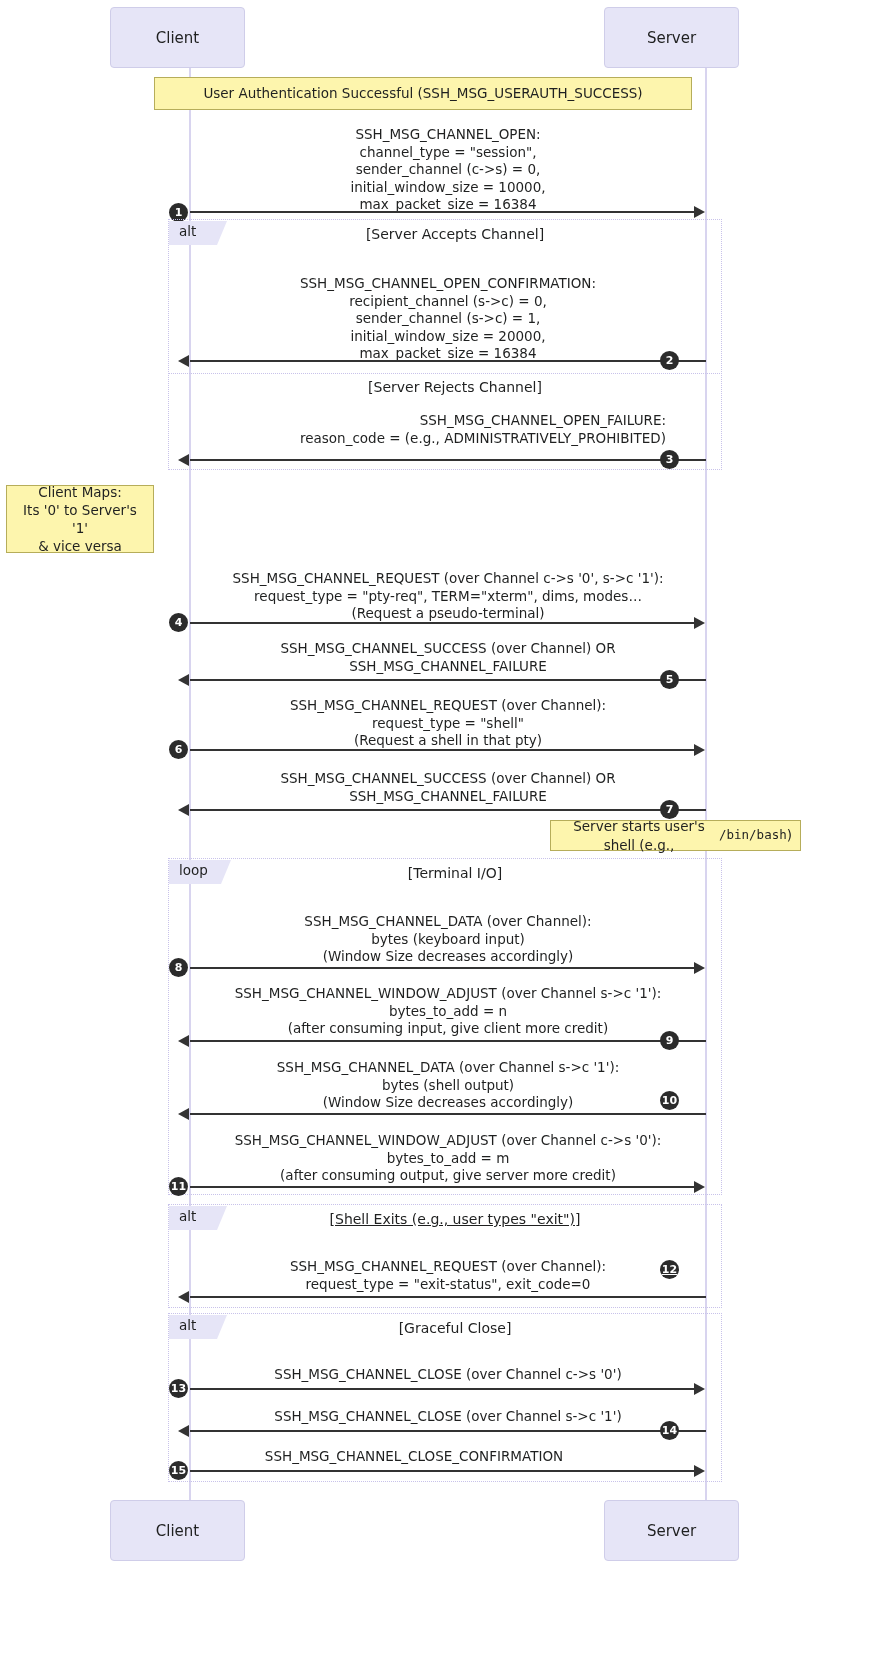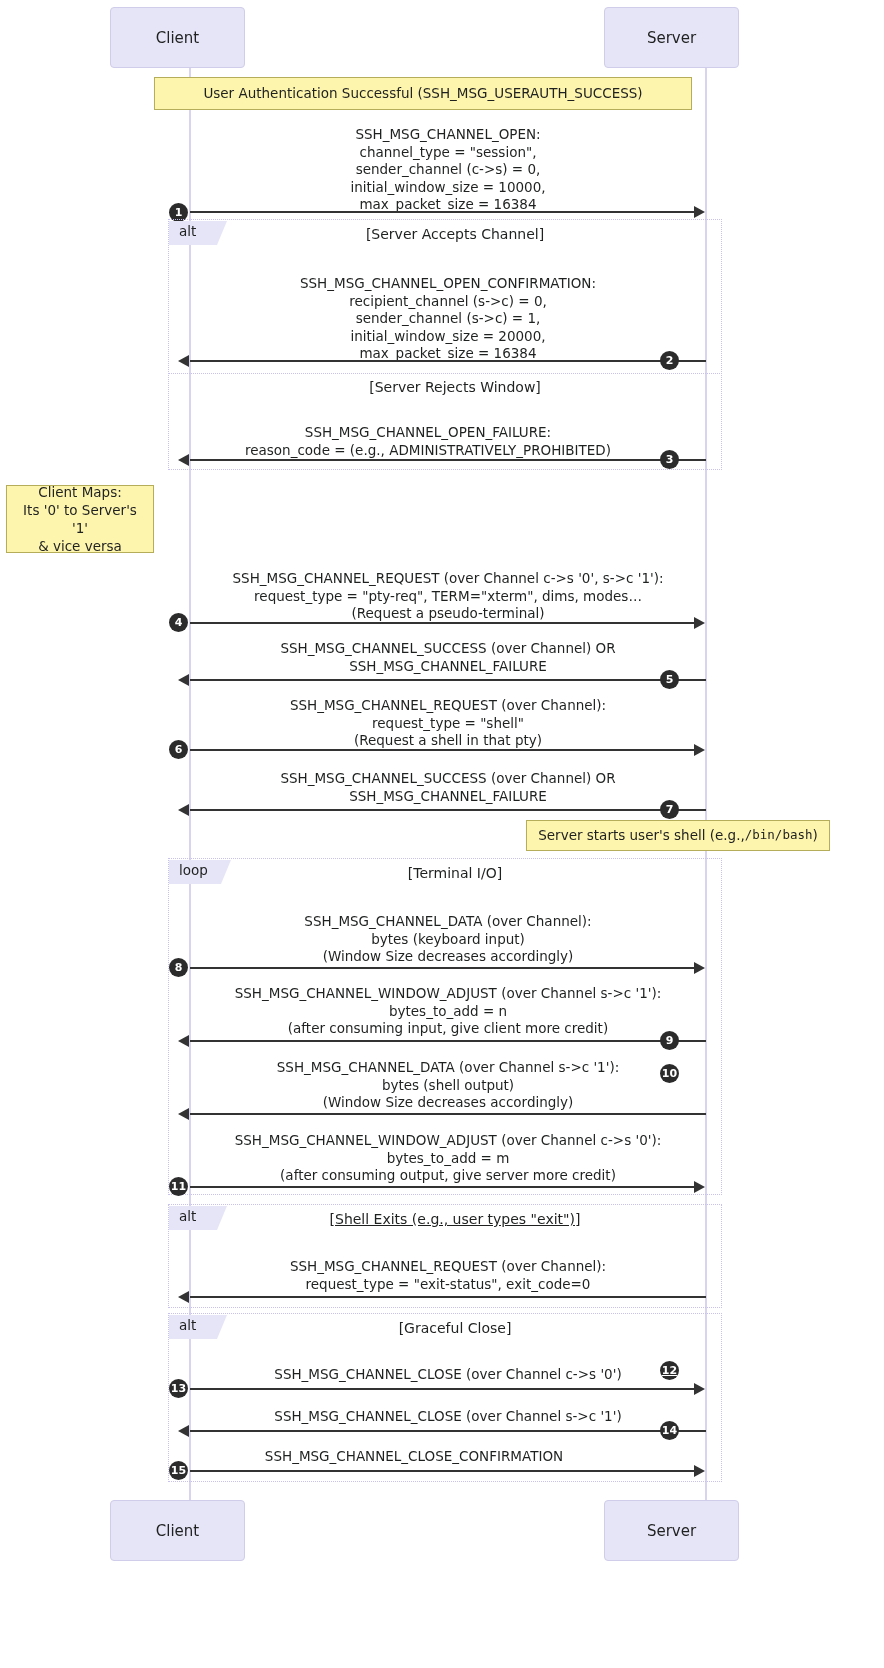--- a/index.html
+++ b/index.html
@@ -140,23 +140,23 @@
   <div class="msg-text" style="left:190px;top:275px;width:516px;">SSH_MSG_CHANNEL_OPEN_CONFIRMATION:
 recipient_channel (s-&gt;c) = 0,
 sender_channel (s-&gt;c) = 1,
 initial_window_size = 20000,
 max_packet_size = 16384</div>
   <div class="arrow-line" style="left:190px;top:360px;width:516px;"></div>
   <div class="arrow-head left" style="left:178px;top:355px;"></div>
   <div class="seqnum" style="left:660px;top:351px;">2</div>
 
   <div class="frame-divider" style="left:168px;top:373px;width:554px;"></div>
-  <div class="frame-label" style="left:230px;top:379px;width:450px;">[Server Rejects Window]</div>
-
-  <div class="msg-text" style="left:190px;top:424px;width:476px;">SSH_MSG_CHANNEL_OPEN_FAILURE:
+  <div class="frame-label" style="left:230px;top:379px;width:450px;">[Server Rejects Channel]</div>
+
+  <div class="msg-text" style="left:190px;top:412px;width:476px;text-align:right;">SSH_MSG_CHANNEL_OPEN_FAILURE:
 reason_code = (e.g., ADMINISTRATIVELY_PROHIBITED)</div>
   <div class="arrow-line" style="left:190px;top:459px;width:516px;"></div>
   <div class="arrow-head left" style="left:178px;top:454px;"></div>
   <div class="seqnum" style="left:660px;top:450px;">3</div>
 
   <div class="note multiline" style="left:6px;top:485px;width:148px;height:68px;">
     <span>Client Maps:</span>
     <span>Its '0' to Server's '1'</span>
     <span>&amp; vice versa</span>
   </div>
@@ -180,21 +180,21 @@
   <div class="arrow-line" style="left:190px;top:749px;width:505px;"></div>
   <div class="arrow-head right" style="left:694px;top:744px;"></div>
   <div class="seqnum" style="left:169px;top:740px;">6</div>
 
   <div class="msg-text" style="left:190px;top:770px;width:516px;">SSH_MSG_CHANNEL_SUCCESS (over Channel) OR
 SSH_MSG_CHANNEL_FAILURE</div>
   <div class="arrow-line" style="left:190px;top:809px;width:516px;"></div>
   <div class="arrow-head left" style="left:178px;top:804px;"></div>
   <div class="seqnum" style="left:660px;top:800px;">7</div>
 
-  <div class="note" style="left:526px;top:820px;width:304px;height:31px;text-align:center;">
+  <div class="note" style="left:550px;top:820px;width:251px;height:31px;text-align:center;">
     <span>Server starts user's shell (e.g., </span>
       <span class="mono">/bin/bash</span>
       <span>)</span>
   </div>
 
   <div class="frame" style="left:168px;top:858px;width:554px;height:337px;"></div>
   <div class="frame-tag" style="left:169px;top:860px;width:62px;height:24px;">loop</div>
   <div class="frame-label" style="left:230px;top:865px;width:450px;">[Terminal I/O]</div>
 
   <div class="msg-text" style="left:190px;top:913px;width:516px;">SSH_MSG_CHANNEL_DATA (over Channel):
@@ -209,38 +209,38 @@
 (after consuming input, give client more credit)</div>
   <div class="arrow-line" style="left:190px;top:1040px;width:516px;"></div>
   <div class="arrow-head left" style="left:178px;top:1035px;"></div>
   <div class="seqnum" style="left:660px;top:1031px;">9</div>
 
   <div class="msg-text" style="left:190px;top:1059px;width:516px;">SSH_MSG_CHANNEL_DATA (over Channel s-&gt;c '1'):
 bytes (shell output)
 (Window Size decreases accordingly)</div>
   <div class="arrow-line" style="left:190px;top:1113px;width:516px;"></div>
   <div class="arrow-head left" style="left:178px;top:1108px;"></div>
-  <div class="seqnum" style="left:660px;top:1064px;">10</div>
+  <div class="seqnum" style="left:660px;top:1091px;">10</div>
 
   <div class="msg-text" style="left:190px;top:1132px;width:516px;">SSH_MSG_CHANNEL_WINDOW_ADJUST (over Channel c-&gt;s '0'):
 bytes_to_add = m
 (after consuming output, give server more credit)</div>
   <div class="arrow-line" style="left:190px;top:1186px;width:505px;"></div>
   <div class="arrow-head right" style="left:694px;top:1181px;"></div>
   <div class="seqnum" style="left:169px;top:1177px;text-align:right;">11</div>
 
   <div class="frame" style="left:168px;top:1204px;width:554px;height:104px;"></div>
   <div class="frame-tag" style="left:169px;top:1206px;width:58px;height:24px;">alt</div>
   <div class="frame-label" style="left:230px;top:1211px;width:450px;text-decoration:underline;">[Shell Exits (e.g., user types "exit")]</div>
 
   <div class="msg-text" style="left:190px;top:1258px;width:516px;">SSH_MSG_CHANNEL_REQUEST (over Channel):
 request_type = "exit-status", exit_code=0</div>
   <div class="arrow-line" style="left:190px;top:1296px;width:516px;"></div>
   <div class="arrow-head left" style="left:178px;top:1291px;"></div>
-  <div class="seqnum" style="left:660px;top:1361px;text-decoration:underline;">12</div>
+  <div class="seqnum" style="left:660px;top:1260px;text-decoration:underline;">12</div>
 
   <div class="frame" style="left:168px;top:1313px;width:554px;height:169px;"></div>
   <div class="frame-tag" style="left:169px;top:1315px;width:58px;height:24px;">alt</div>
   <div class="frame-label" style="left:230px;top:1320px;width:450px;">[Graceful Close]</div>
 
   <div class="msg-text" style="left:190px;top:1366px;width:516px;">SSH_MSG_CHANNEL_CLOSE (over Channel c-&gt;s '0')</div>
   <div class="arrow-line" style="left:190px;top:1388px;width:505px;"></div>
   <div class="arrow-head right" style="left:694px;top:1383px;"></div>
   <div class="seqnum" style="left:169px;top:1379px;">13</div>
 

